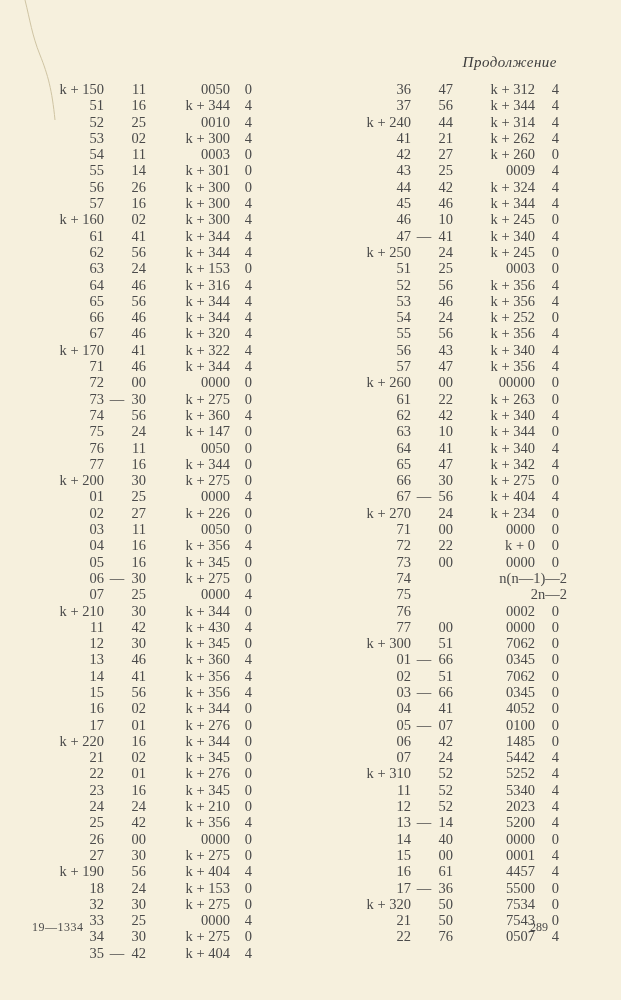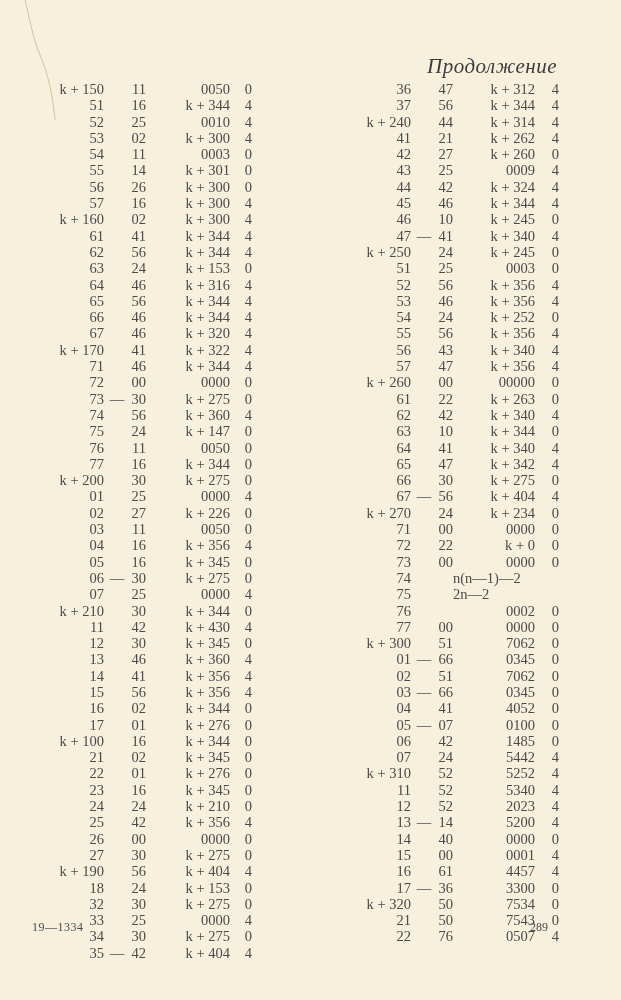--- a/index.html
+++ b/index.html
@@ -10,37 +10,37 @@
       overflow: hidden;
       font-family: "Liberation Serif", "DejaVu Serif", serif;
       color: #4a4a4a;
     }
     .crease {
       position: absolute; left: 0; top: 0; width: 70px; height: 120px;
       pointer-events: none;
     }
     .header-title {
       position: absolute; top: 54px; right: 64px;
-      font-style: italic; font-size: 21px; letter-spacing: 0.5px; color: #3c3c3c;
+      font-style: italic; font-size: 15px; letter-spacing: 0.5px; color: #3c3c3c;
     }
     .col {
       position: absolute; top: 81px;
     }
     .col-left { left: 38px; }
     .col-right { left: 345px; }
     .row {
       position: relative; height: 16.3px; font-size: 14.5px; line-height: 16.3px;
       white-space: nowrap;
     }
     .c-addr { position: absolute; left: 0; width: 66px; text-align: right; }
     .c-minus { position: absolute; left: 70px; width: 18px; text-align: center; }
     .c-op { position: absolute; left: 86px; width: 22px; text-align: right; }
     .c-arg { position: absolute; left: 112px; width: 80px; text-align: right; }
     .c-flag { position: absolute; left: 200px; width: 14px; text-align: right; }
-    .c-wide { position: absolute; left: 108px; width: 130px; text-align: left; }
+    .c-wide { position: absolute; left: 92px; width: 130px; text-align: right; }
     .col-right .c-arg { width: 72px; left: 118px; }
     .col-right .c-flag { left: 200px; }
     .footer-left {
       position: absolute; left: 32px; top: 920px; font-size: 12px; letter-spacing: 0.5px;
     }
     .footer-right {
       position: absolute; left: 530px; top: 920px; font-size: 12px;
     }
   </style>
 </head>
@@ -327,21 +327,21 @@
       <span class="c-flag">0</span>
     </div>
     <div class="row">
       <span class="c-addr">17</span>
       <span class="c-minus"></span>
       <span class="c-op">01</span>
       <span class="c-arg">k + 276</span>
       <span class="c-flag">0</span>
     </div>
     <div class="row">
-      <span class="c-addr">k + 100</span>
+      <span class="c-addr">k + 220</span>
       <span class="c-minus"></span>
       <span class="c-op">16</span>
       <span class="c-arg">k + 344</span>
       <span class="c-flag">0</span>
     </div>
     <div class="row">
       <span class="c-addr">21</span>
       <span class="c-minus"></span>
       <span class="c-op">02</span>
       <span class="c-arg">k + 345</span>
@@ -767,21 +767,21 @@
       <span class="c-addr">16</span>
       <span class="c-minus"></span>
       <span class="c-op">61</span>
       <span class="c-arg">4457</span>
       <span class="c-flag">4</span>
     </div>
     <div class="row">
       <span class="c-addr">17</span>
       <span class="c-minus">—</span>
       <span class="c-op">36</span>
-      <span class="c-arg">3300</span>
+      <span class="c-arg">5500</span>
       <span class="c-flag">0</span>
     </div>
     <div class="row">
       <span class="c-addr">k + 320</span>
       <span class="c-minus"></span>
       <span class="c-op">50</span>
       <span class="c-arg">7534</span>
       <span class="c-flag">0</span>
     </div>
     <div class="row">

